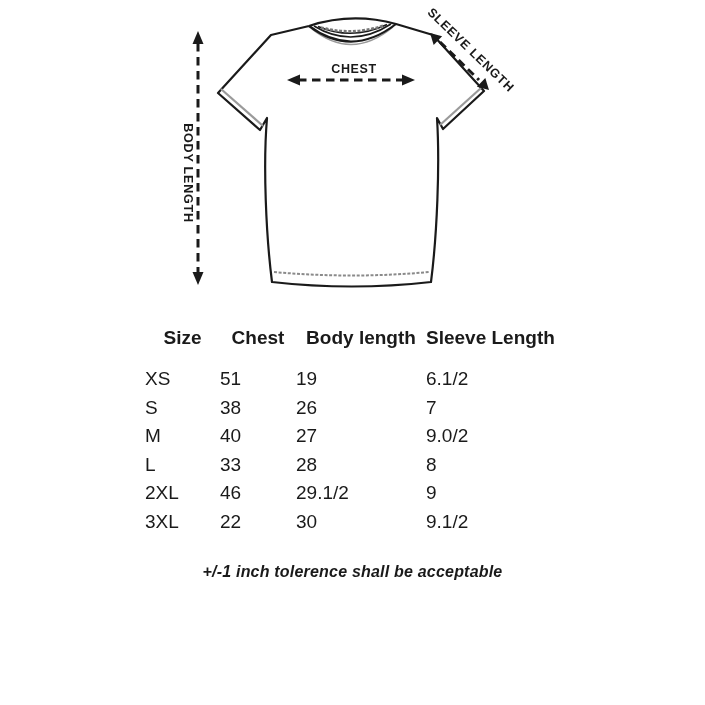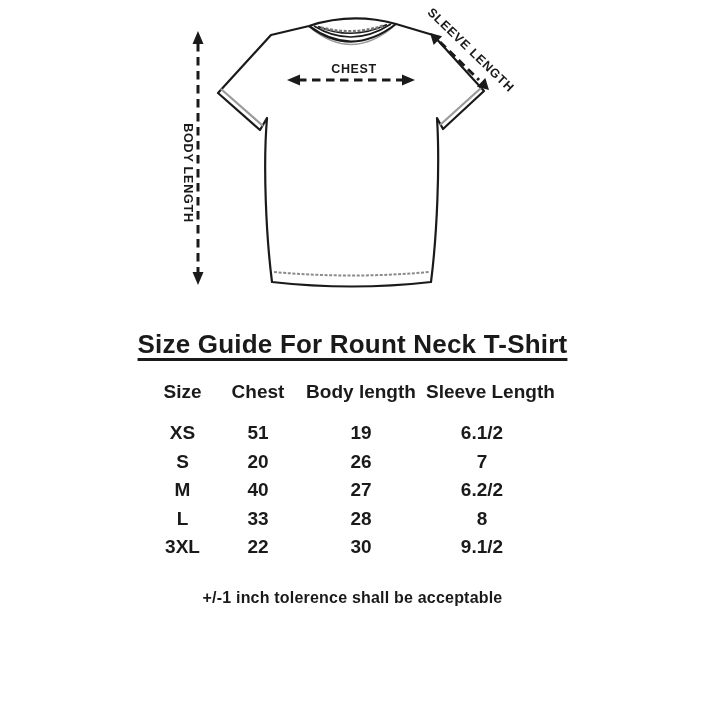--- a/index.html
+++ b/index.html
@@ -35,32 +35,33 @@
   table.size-table col.c2 { width: 76px; }
   table.size-table col.c3 { width: 130px; }
   table.size-table col.c4 { width: 112px; }
   table.size-table th {
     font-size: 19px; font-weight: bold;
     height: 42px; padding-bottom: 12px;
     text-align: center; vertical-align: middle;
     white-space: nowrap;
   }
   table.size-table td {
-    font-size: 19px; font-weight: bold;
+    font-size: 19px; font-weight: normal;
     height: 28.5px;
-    text-align: center; vertical-align: middle;
+    text-align: left; vertical-align: middle;
     white-space: nowrap;
   }
   .footer {
     margin-top: 26px;
     text-align: center;
     font-size: 16px;
     font-weight: bold;
     line-height: 20.5px;
     letter-spacing: 0.2px;
+    font-style: italic;
   }
   svg text { fill: #1a1a1a; font-family: "Liberation Sans", sans-serif; }
 </style>
 </head>
 <body>
 
 <div class="page">
 
   <svg class="diagram" width="705" height="304" viewBox="0 0 705 304">
 
@@ -96,21 +97,20 @@
     <text x="354" y="73" text-anchor="middle" font-size="12.5" font-weight="bold" letter-spacing="0.6">CHEST</text>
 
     <g>
       <line x1="440" y1="42" x2="479" y2="80" stroke="#1a1a1a" stroke-width="3" stroke-dasharray="8 5"></line>
       <polygon points="430,33 442.1,36.3 433.7,44.9" fill="#1a1a1a"></polygon>
       <polygon points="489,90 476.9,86.7 485.3,78.1" fill="#1a1a1a"></polygon>
     </g>
     <text x="468" y="53" transform="rotate(44 468 53)" text-anchor="middle" font-size="12.5" font-weight="bold" letter-spacing="0.8">SLEEVE LENGTH</text>
   </svg>
 
-  <h1 class="title">Size Guide For Rount Neck T-Shirt</h1>
 
   <table class="size-table">
     <colgroup>
         <col class="c1">
         <col class="c2">
         <col class="c3">
         <col class="c4">
       </colgroup>
     <thead>
       <tr>
@@ -122,35 +122,41 @@
     </thead>
     <tbody>
       <tr>
         <td>XS</td>
         <td>51</td>
         <td>19</td>
         <td>6.1/2</td>
       </tr>
       <tr>
         <td>S</td>
-        <td>20</td>
+        <td>38</td>
         <td>26</td>
         <td>7</td>
       </tr>
       <tr>
         <td>M</td>
         <td>40</td>
         <td>27</td>
-        <td>6.2/2</td>
+        <td>9.0/2</td>
       </tr>
       <tr>
         <td>L</td>
         <td>33</td>
         <td>28</td>
         <td>8</td>
+      </tr>
+      <tr>
+        <td>2XL</td>
+        <td>46</td>
+        <td>29.1/2</td>
+        <td>9</td>
       </tr>
       <tr>
         <td>3XL</td>
         <td>22</td>
         <td>30</td>
         <td>9.1/2</td>
       </tr>
     </tbody>
   </table>
 

